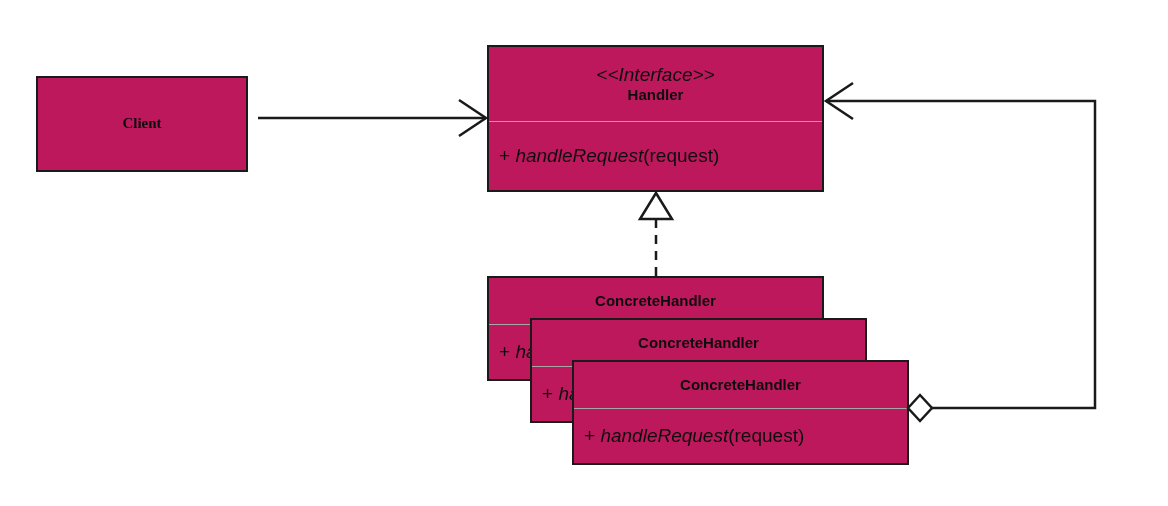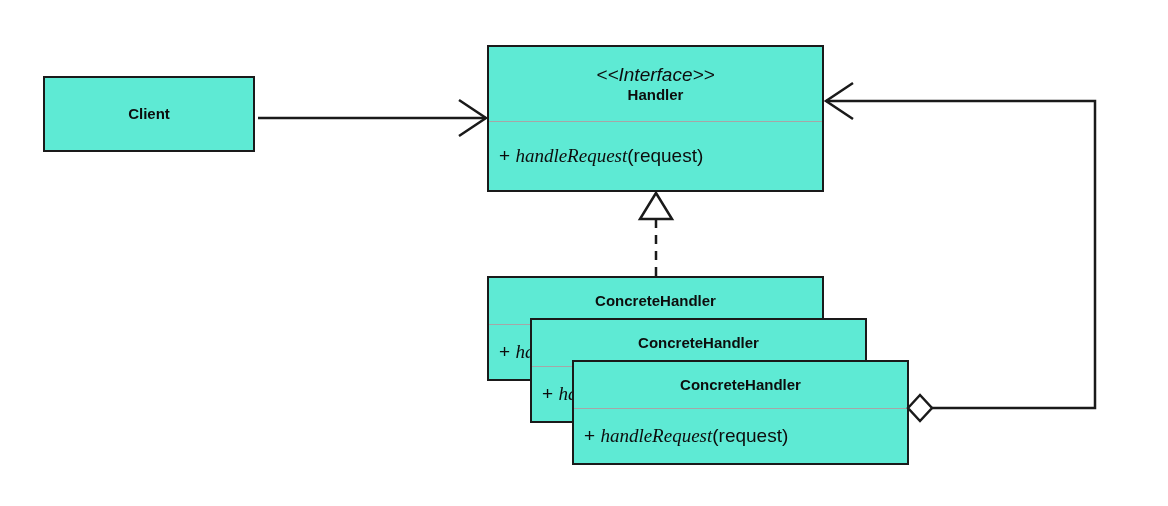--- a/index.html
+++ b/index.html
@@ -15,21 +15,21 @@
     position: relative;
     width: 1168px;
     height: 506px;
     background: #ffffff;
     overflow: hidden;
   }
 
   
   .uml-box {
     position: absolute;
-    background: #5eead4;
+    background: #be185d;
     border: 2.5px solid #1a1a1a;
     box-sizing: border-box;
   }
   .uml-compartment {
     position: relative;
     box-sizing: border-box;
     display: flex;
     flex-direction: column;
     align-items: center;
     justify-content: center;
@@ -54,26 +54,26 @@
     white-space: nowrap;
   }
   .member-row {
     font-size: 19px;
     color: #0d0d0d;
     white-space: nowrap;
     align-self: flex-start;
     padding-left: 10px;
   }
   .member-vis { font-style: normal; }
-  .member-name { font-style: italic; font-family: Liberation Serif, serif; }
+  .member-name { font-style: italic; }
   .member-args { font-style: normal; text-align: center; }
 
   
   #client-box {
-    left: 43px; top: 76px; width: 212px; height: 76px;
+    left: 36px; top: 76px; width: 212px; height: 96px; font-family: Liberation Serif, serif;
   }
   #client-box .uml-compartment {
     height: 100%;
   }
 
   #handler-box {
     left: 487px; top: 45px; width: 337px; height: 147px;
   }
   #handler-head { height: 74px; }
   #handler-ops  { height: 68px; }

